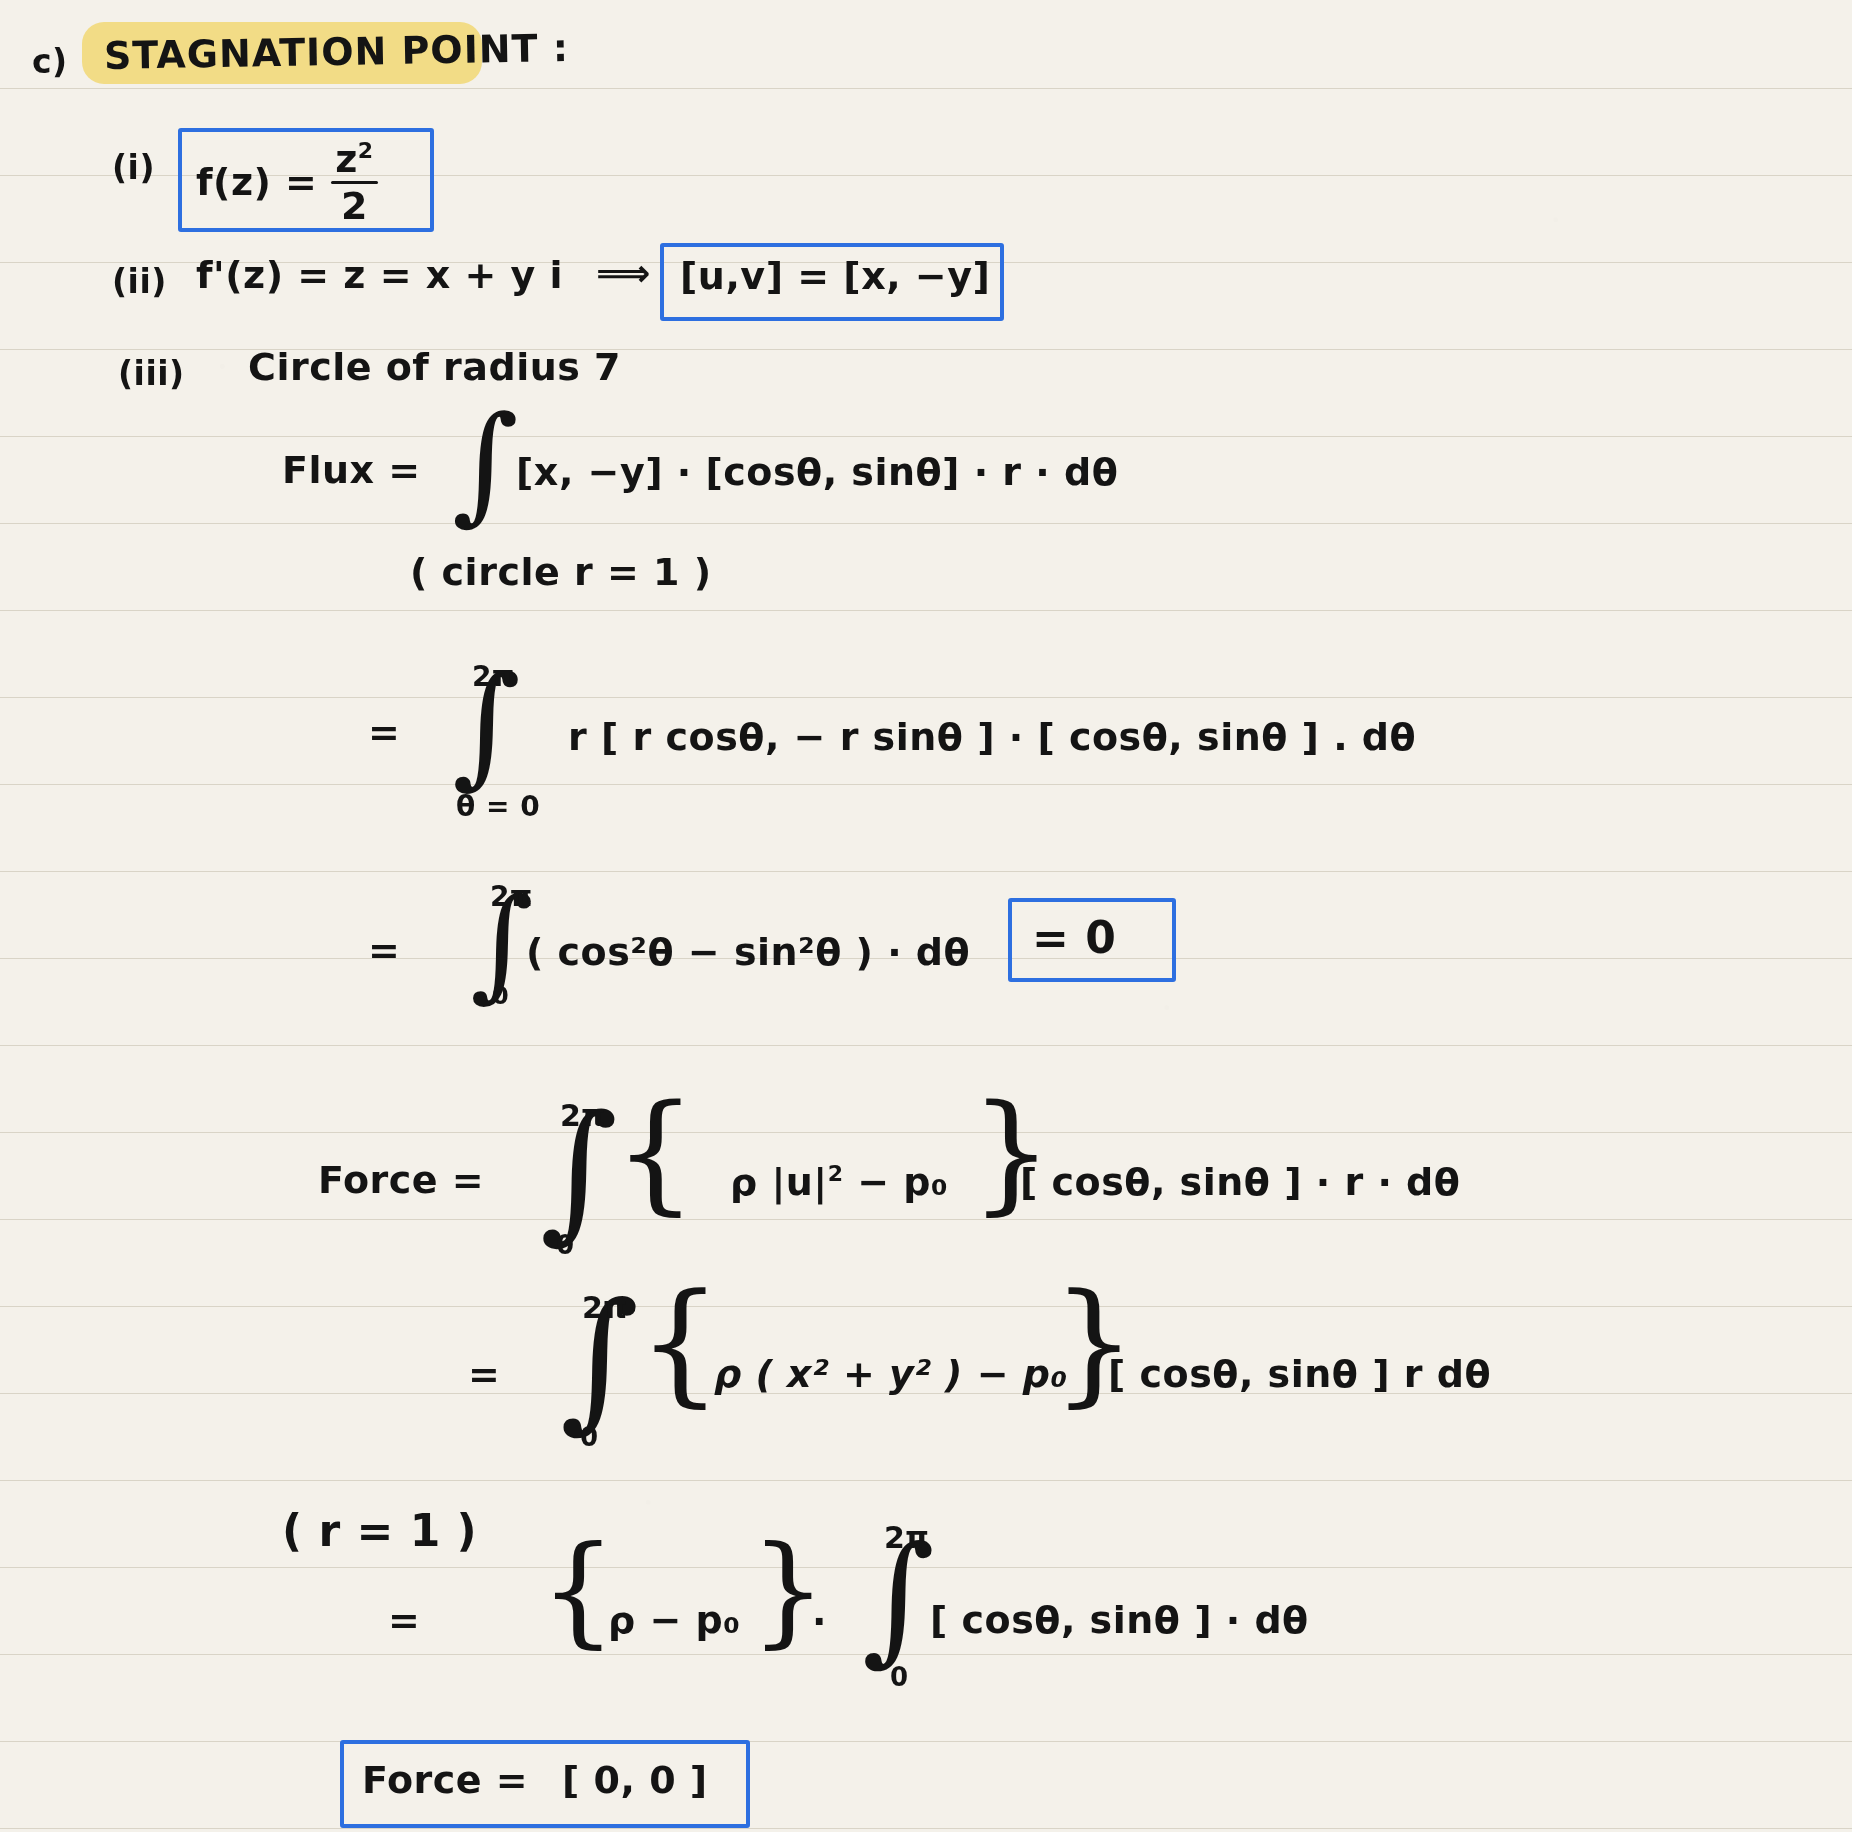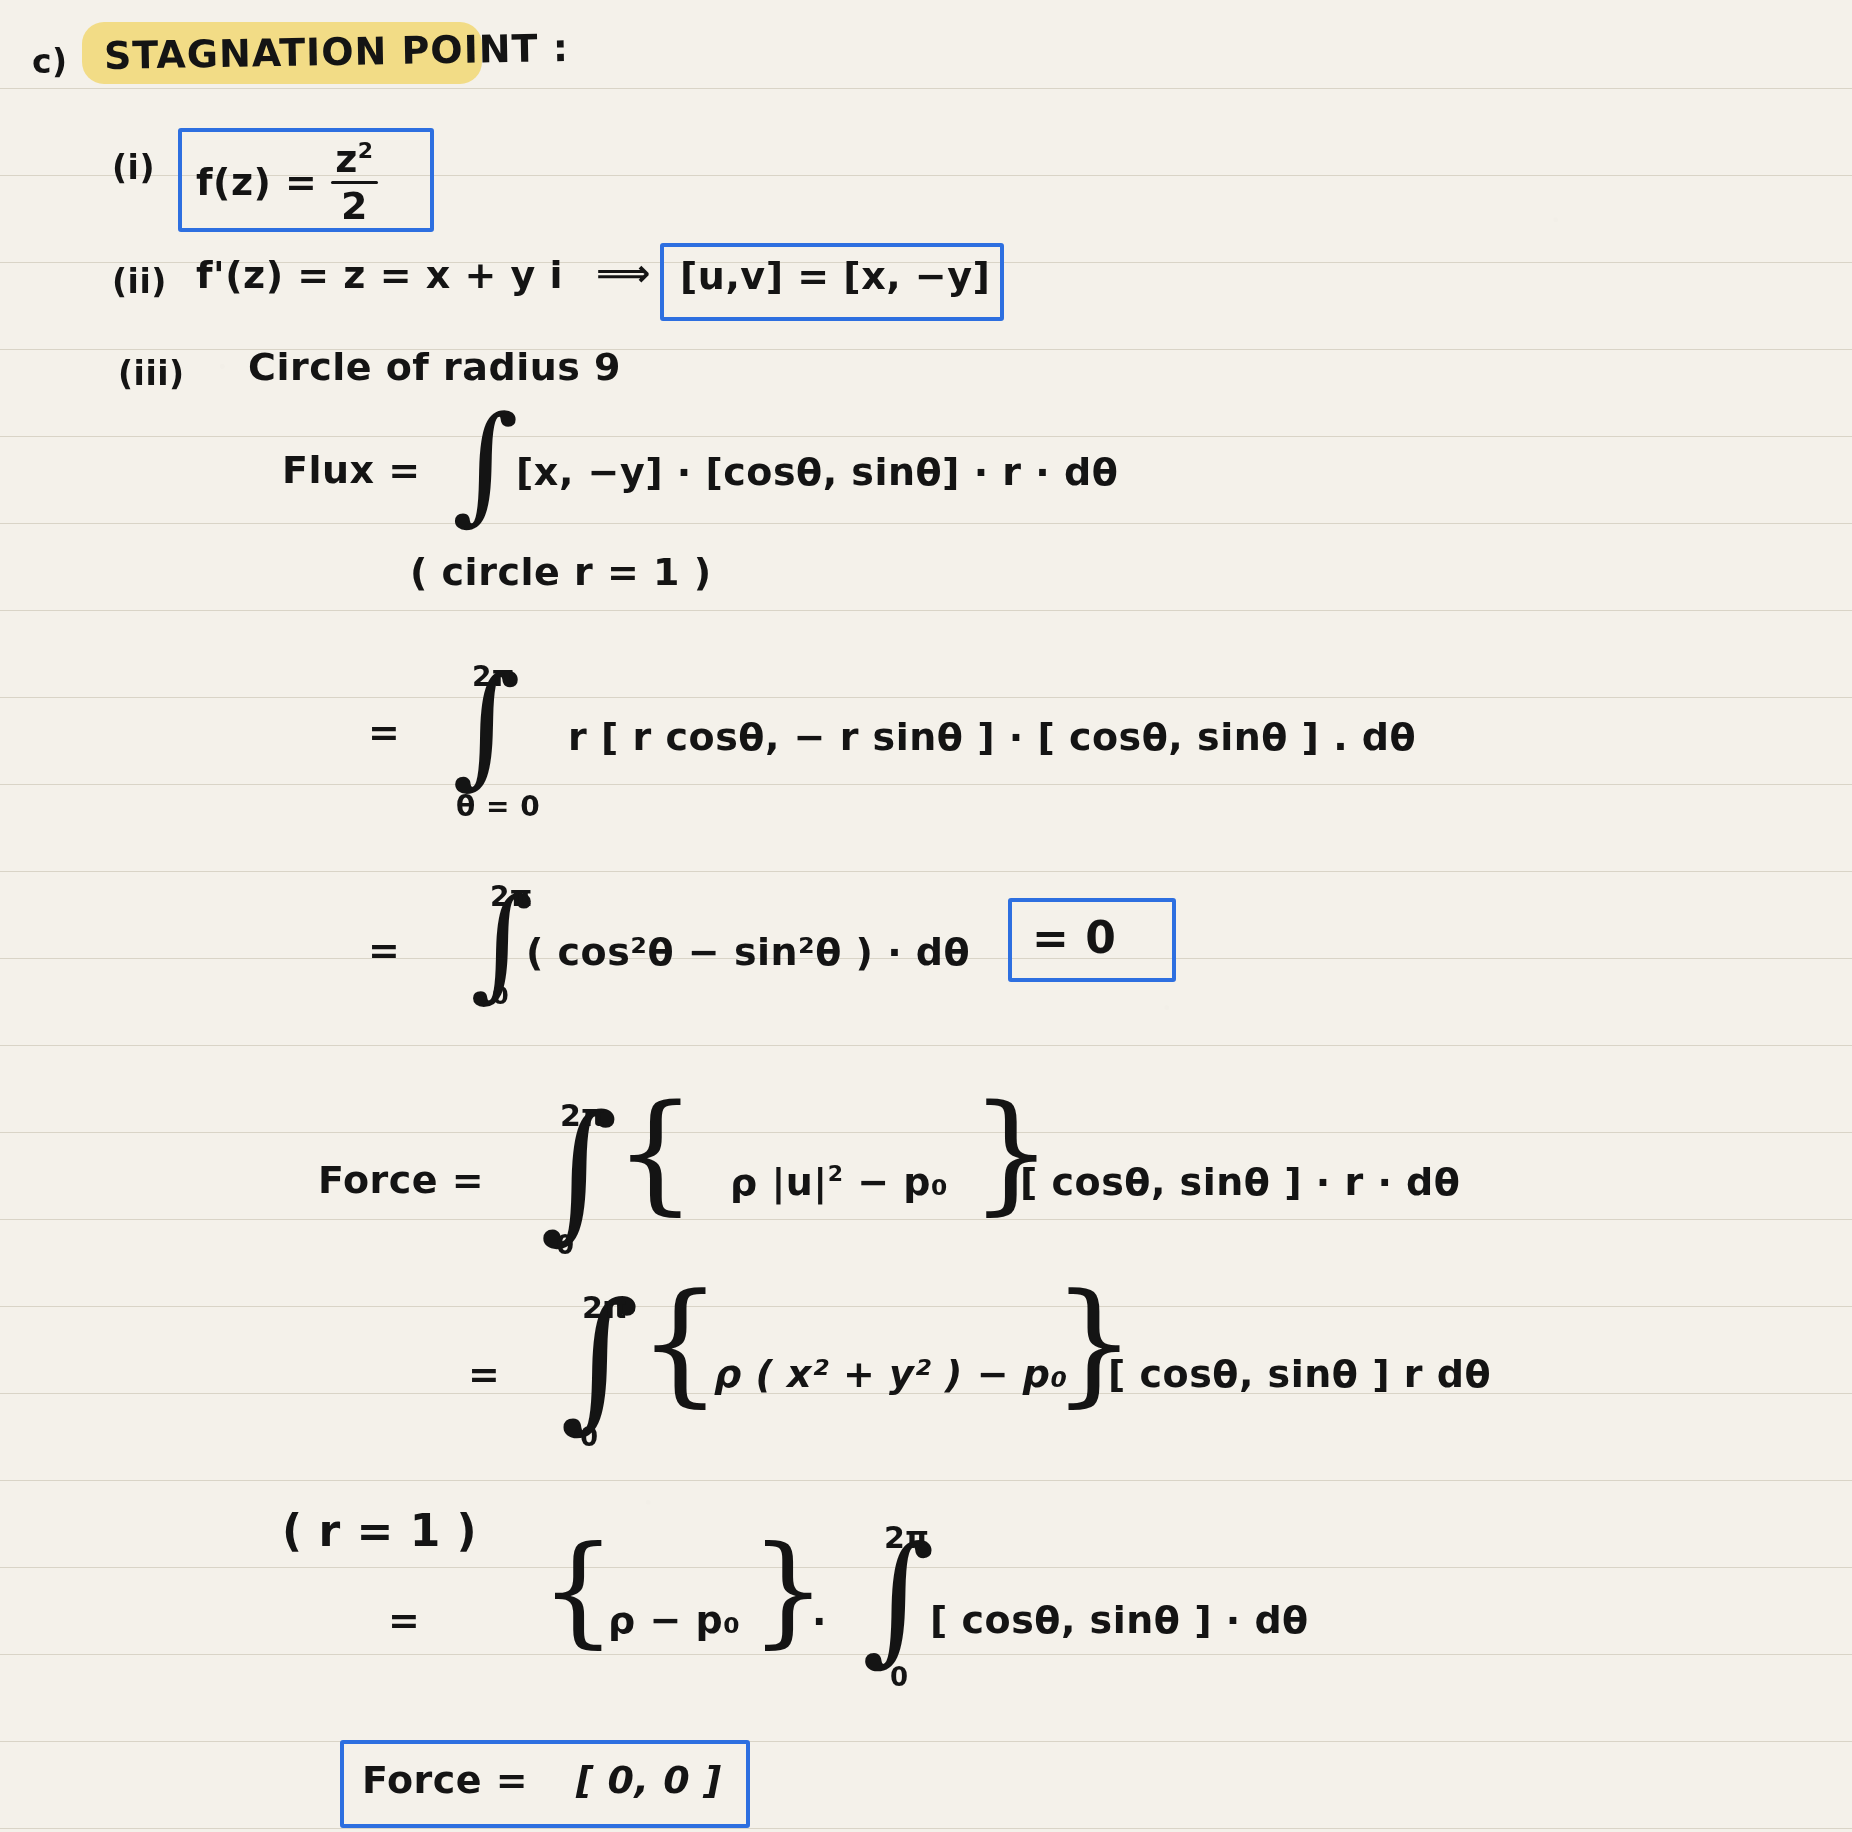--- a/index.html
+++ b/index.html
@@ -168,21 +168,21 @@
   <div class="hw s-lg" style="left:196px; top:253px;">f'(z) = z   =  x + y i</div>
 
   <div class="hw s-lg" style="left:596px; top:251px;">⟹</div>
 
   <div class="boxblue" style="left:660px; top:243px; width:336px; height:70px;"></div>
 
   <div class="hw s-lg" style="left:680px; top:254px;">[u,v] = [x, −y]</div>
 
   <div class="hw s-md" style="left:118px; top:354px;">(iii)</div>
 
-  <div class="hw s-lg" style="left:248px; top:345px;">Circle of radius 9</div>
+  <div class="hw s-lg" style="left:248px; top:345px;">Circle of radius 7</div>
 
   <div class="hw s-lg" style="left:282px; top:448px;">Flux =</div>
 
   <div class="intg" style="left:452px; top:412px; font-size:128px;">∫</div>
 
   <div class="hw s-lg" style="left:516px; top:450px;">[x, −y] · [cosθ, sinθ]  · r · dθ</div>
 
   <div class="hw s-lg" style="left:410px; top:550px;">( circle r = 1 )</div>
 
   <div class="hw s-lg" style="left:368px; top:710px;">=</div>
@@ -261,15 +261,15 @@
   <div class="hw sup" style="left:884px; top:1520px; font-size:30px;">2π</div>
 
   <div class="hw sub" style="left:890px; top:1662px; font-size:26px;">0</div>
 
   <div class="hw s-lg" style="left:930px; top:1598px;">[ cosθ, sinθ ] · dθ</div>
 
   <div class="boxblue" style="left:340px; top:1740px; width:402px; height:80px;"></div>
 
   <div class="hw s-lg" style="left:362px; top:1758px;">Force =</div>
 
-  <div class="hw s-lg" style="left:576px; top:1758px;font-style:italic;">[ 0, 0 ]</div>
+  <div class="hw s-lg" style="left:562px; top:1758px;">[ 0, 0 ]</div>
 
 </div>
 
 </body></html>

